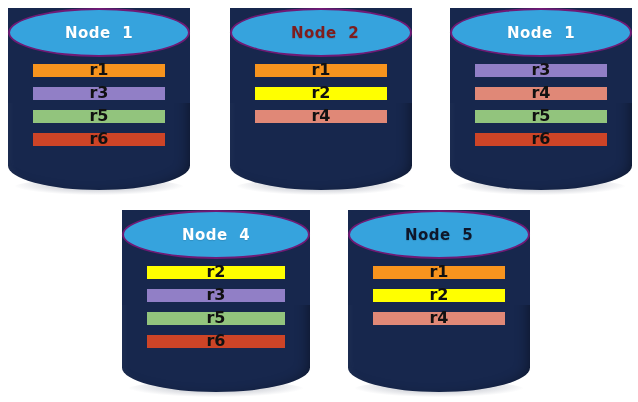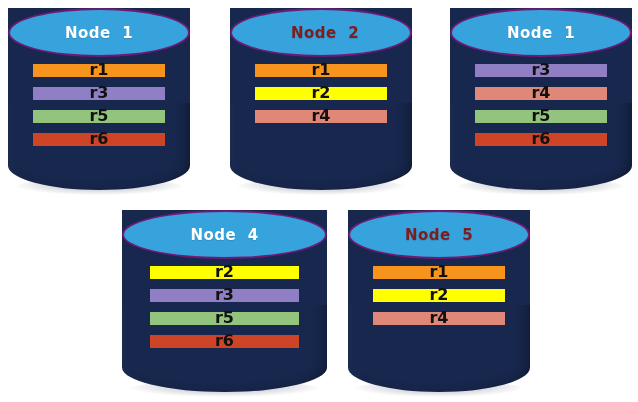--- a/index.html
+++ b/index.html
@@ -179,21 +179,21 @@
           <span class="replica-label" style="color: rgb(17, 17, 17);">r4</span>
         </div>
         <div class="replica" style="background: rgb(146, 196, 125);">
           <span class="replica-label" style="color: rgb(17, 17, 17);">r5</span>
         </div>
         <div class="replica" style="background: rgb(205, 68, 39);">
           <span class="replica-label" style="color: rgb(17, 17, 17);">r6</span>
         </div>
       </div>
     </div>
-    <div class="node" style="left: 122px; top: 210px; width: 205px; height: 182px;">
+    <div class="node" style="left: 122px; top: 210px; width: 188px; height: 182px;">
       <div class="cyl-shadow"></div>
       <div class="cyl-body" style="background: rgb(23, 39, 77);"></div>
       <div class="cyl-top" style="background: rgb(54, 163, 221);">
         <div class="node-title" style="color: rgb(255, 255, 255);">Node  4</div>
       </div>
       <div class="replica-list" style="padding-top: 56px;">
         <div class="replica" style="background: rgb(255, 255, 0);">
           <span class="replica-label" style="color: rgb(17, 17, 17);">r2</span>
         </div>
         <div class="replica" style="background: rgb(145, 127, 198);">
@@ -204,21 +204,21 @@
         </div>
         <div class="replica" style="background: rgb(205, 68, 39);">
           <span class="replica-label" style="color: rgb(17, 17, 17);">r6</span>
         </div>
       </div>
     </div>
     <div class="node" style="left: 348px; top: 210px; width: 182px; height: 182px;">
       <div class="cyl-shadow"></div>
       <div class="cyl-body" style="background: rgb(23, 39, 77);"></div>
       <div class="cyl-top" style="background: rgb(54, 163, 221);">
-        <div class="node-title" style="color: #7f1d1d;">Node  5</div>
+        <div class="node-title" style="color: #0f172a;">Node  5</div>
       </div>
       <div class="replica-list" style="padding-top: 56px;">
         <div class="replica" style="background: rgb(247, 148, 30);">
           <span class="replica-label" style="color: rgb(17, 17, 17);">r1</span>
         </div>
         <div class="replica" style="background: rgb(255, 255, 0);">
           <span class="replica-label" style="color: rgb(17, 17, 17);">r2</span>
         </div>
         <div class="replica" style="background: rgb(224, 136, 119);">
           <span class="replica-label" style="color: rgb(17, 17, 17);">r4</span>

